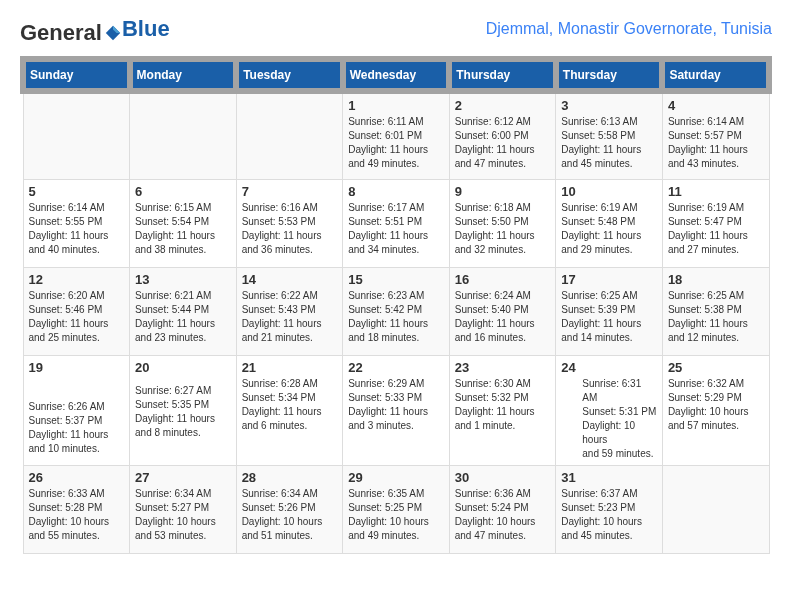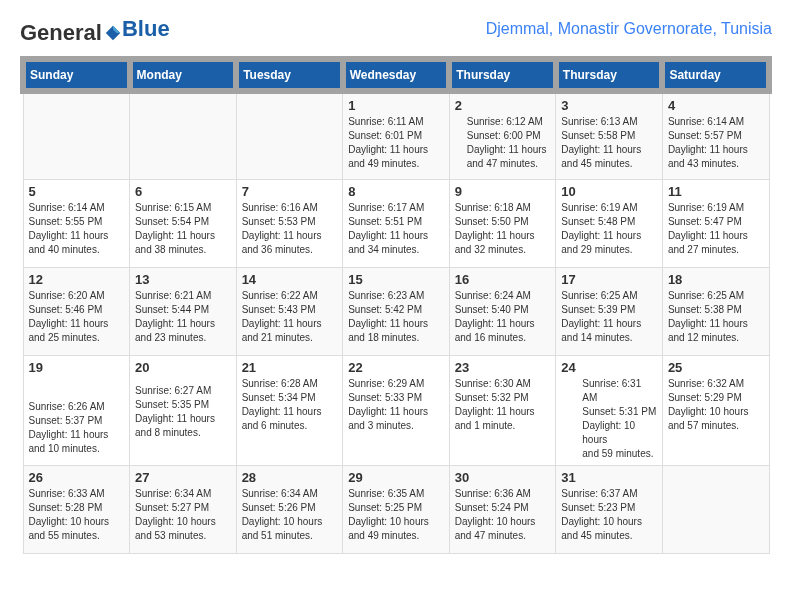--- a/index.html
+++ b/index.html
@@ -130,21 +130,21 @@
         <td></td>
         <td>
           <div class="day-number">1</div>
           <div class="day-info" style="white-space: pre-line;">Sunrise: 6:11 AM
 Sunset: 6:01 PM
 Daylight: 11 hours
 and 49 minutes.</div>
         </td>
         <td>
           <div class="day-number">2</div>
-          <div class="day-info" style="white-space: pre-line; margin-left: 12px;">Sunrise: 6:12 AM
+          <div class="day-info" style="white-space: pre-line;">Sunrise: 6:12 AM
 Sunset: 6:00 PM
 Daylight: 11 hours
 and 47 minutes.</div>
         </td>
         <td>
           <div class="day-number">3</div>
           <div class="day-info" style="white-space: pre-line;">Sunrise: 6:13 AM
 Sunset: 5:58 PM
 Daylight: 11 hours
 and 45 minutes.</div>

